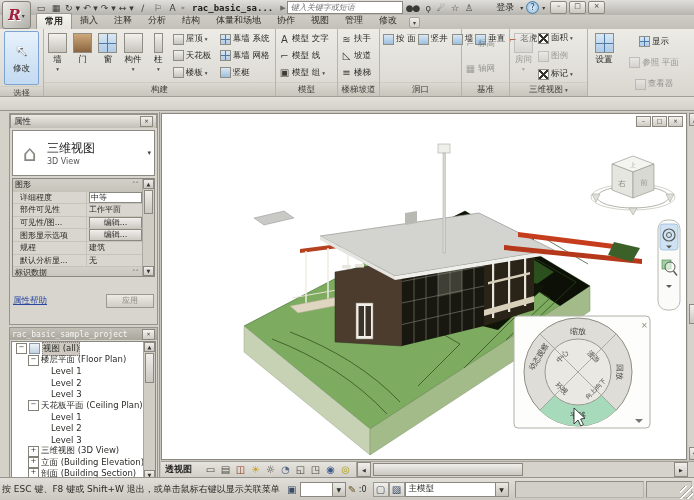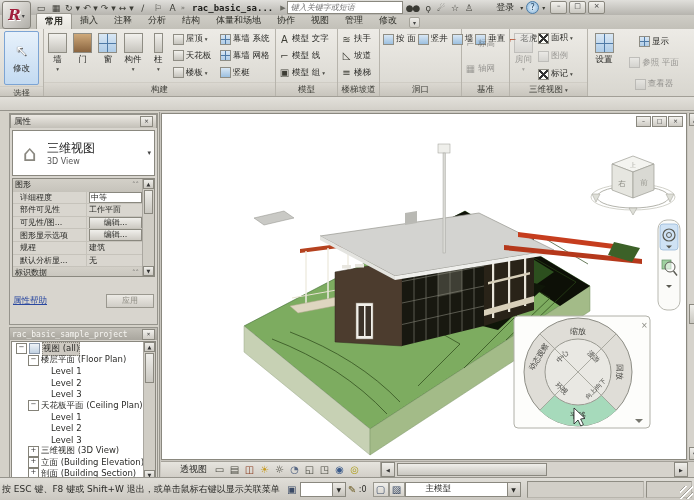--- a/index.html
+++ b/index.html
@@ -129,21 +129,21 @@
     background:linear-gradient(#efeeea,#c9c7c0);border:1px solid #8a887f;box-sizing:border-box;}
   
   #canvas{flex:1;position:relative;background:#c9c6bf;}
   #view{position:absolute;left:1px;top:1px;right:15px;bottom:17px;background:#fff;
     border:1px solid #8a887f;overflow:hidden;}
   #mdictl{position:absolute;right:3px;top:2px;display:flex;gap:1px;z-index:5;}
   #cv-vscroll{position:absolute;right:0;top:1px;width:14px;bottom:17px;background:#d6d3cc;
     display:flex;flex-direction:column;align-items:center;}
   #cv-vscroll .sarr{width:13px;height:13px;line-height:12px;}
   #cv-bottom{position:absolute;left:1px;right:0;bottom:0;height:16px;display:flex;align-items:stretch;background:#d6d3cc;border-top:1px solid #a5a29a;box-sizing:border-box;}
-  #viewbar{display:flex;align-items:center;gap:3px;padding:0 19px;background:linear-gradient(#e6e4de,#d2cfc8);border-right:1px solid #a5a29a;}
+  #viewbar{display:flex;align-items:center;gap:9px;padding:0 4px;background:linear-gradient(#e6e4de,#d2cfc8);border-right:1px solid #a5a29a;font-weight:bold;}
   #viewbar .vl{font-size:9px;margin-right:3px;white-space:nowrap;}
   .vbico{width:13px;height:13px;font-size:10px;line-height:13px;text-align:center;color:#4a4a40;}
   #cv-hscroll{flex:1;display:flex;align-items:stretch;}
   #cv-hscroll .track{flex:1;position:relative;background:#d6d3cc;}
   #cv-hscroll .hthumb{position:absolute;left:2px;top:1px;width:150px;bottom:1px;
     background:linear-gradient(#efeeea,#c9c7c0);border:1px solid #8a887f;box-sizing:border-box;}
   #cv-hscroll .sarr{width:14px;height:auto;line-height:14px;}
   #corner{width:14px;background:#d6d3cc;}
   
   #statusbar{position:absolute;left:0;top:477px;width:694px;height:23px;
@@ -726,20 +726,20 @@
 <div id="statusbar">
   <span class="hint">按 ESC 键、F8 键或 Shift+W 退出，或单击鼠标右键以显示关联菜单</span>
   <span class="sb-ico" style="margin-left:4px;">▣</span>
   <span class="sb-combo" style="width:46px;">
     <span class="db">▼</span>
   </span>
   <span class="sb-ico" style="width:11px;color:#6a5a20;">✎</span>
   <span style="font-size:8px;">:0</span>
   <span class="sb-ico" style="margin-left:6px;border:1px solid #9a988f;background:linear-gradient(#f0efeb,#d5d2cb);">▢</span>
   <span class="sb-ico" style="border:1px solid #9a988f;background:linear-gradient(#f0efeb,#d5d2cb);">▨</span>
-  <span class="sb-combo" style="width:116px;padding-left:20px;gap:40px;">
+  <span class="sb-combo" style="width:104px;padding-left:3px;gap:40px;">
     <span>主模型</span>
     <span class="db">▼</span>
   </span>
   <span class="sb-panel" style="flex:1;margin-left:6px;"></span>
   <span class="sb-panel" style="width:46px;margin-left:2px;"></span>
   <span id="grip"></span>
 </div>
 
 </body></html>

